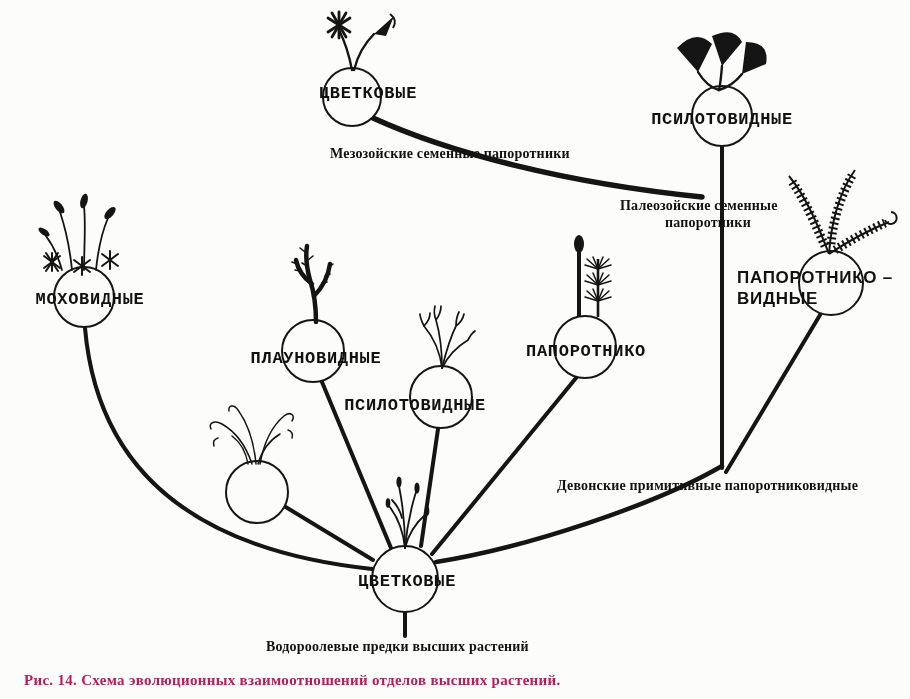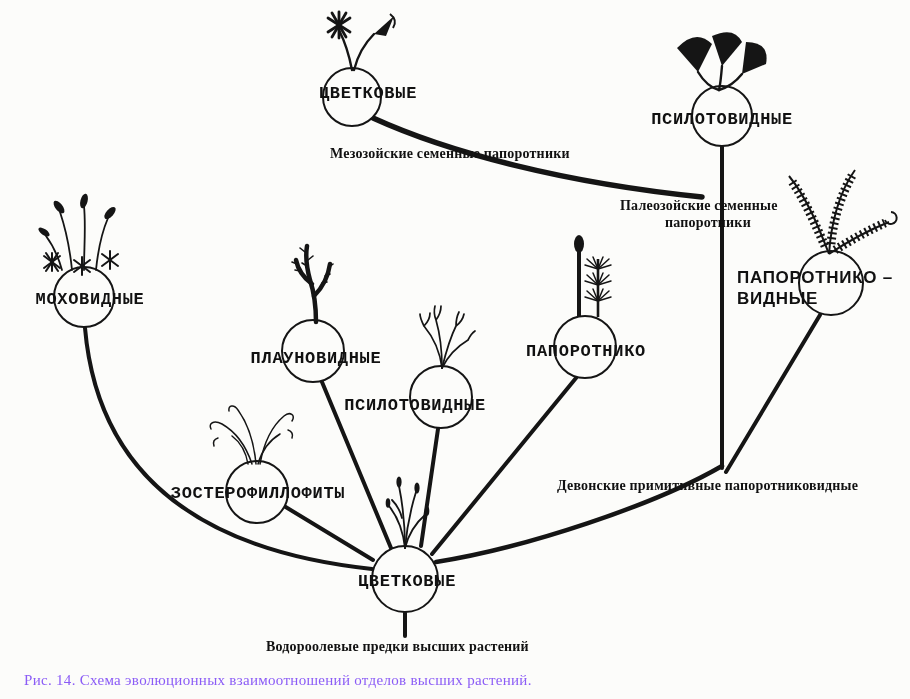--- a/index.html
+++ b/index.html
@@ -28,22 +28,22 @@
   .nlabel-block .l1 { display:block; }
   .elabel {
     position:absolute; z-index:4; font-family:"Liberation Serif", serif;
     font-weight:bold; font-size:14px; letter-spacing:.2px;
     color:#111; white-space:nowrap; line-height:17px;
   }
   .elabel .l1, .elabel .l2 { display:block; }
   .elabel .l2 { margin-left:45px; }
   .caption {
     position:absolute; z-index:4; font-family:"Liberation Serif", serif;
-    font-weight:normal; font-size:15px; letter-spacing:.3px;
-    color:#8b5cf6; white-space:nowrap;
+    font-weight:bold; font-size:15px; letter-spacing:.3px;
+    color:#be185d; white-space:nowrap;
   }
 </style>
 </head>
 <body>
 
 <div id="canvas">
 
   <svg class="lines" width="910" height="699" viewBox="0 0 910 699">
     <g stroke="#151515" fill="none" stroke-linecap="round">
       <path d="M 373 118 C 450 153, 565 183, 702 197" stroke-width="5.5"></path>
@@ -224,21 +224,20 @@
   <div class="nlabel" style="left:368px;top:84px">ЦВЕТКОВЫЕ</div>
   <div class="nlabel" style="left:722px;top:110px">ПСИЛОТОВИДНЫЕ</div>
   <div class="nlabel" style="left:90px;top:290px">МОХОВИДНЫЕ</div>
   <div class="nlabel" style="left:316px;top:349px">ПЛАУНОВИДНЫЕ</div>
   <div class="nlabel" style="left:415px;top:396px">ПСИЛОТОВИДНЫЕ</div>
   <div class="nlabel" style="left:586px;top:342px">ПАПОРОТНИКО</div>
   <div class="nlabel-block" style="left:737px;top:267px">
     <span class="l1">ПАПОРОТНИКО –</span>
     <span class="l2">ВИДНЫЕ</span>
   </div>
-  <div class="nlabel" style="left:258px;top:484px">ЗОСТЕРОФИЛЛОФИТЫ</div>
   <div class="nlabel" style="left:407px;top:572px">ЦВЕТКОВЫЕ</div>
 
   <div class="elabel" style="left:330px;top:145px">Мезозойские семенные папоротники</div>
   <div class="elabel" style="left:620px;top:197px">
     <span class="l1">Палеозойские семенные</span>
     <span class="l2">папоротники</span>
   </div>
   <div class="elabel" style="left:266px;top:638px">Водороолевые предки высших растений</div>
   <div class="elabel" style="left:557px;top:477px">Девонские примитивные папоротниковидные</div>
 

